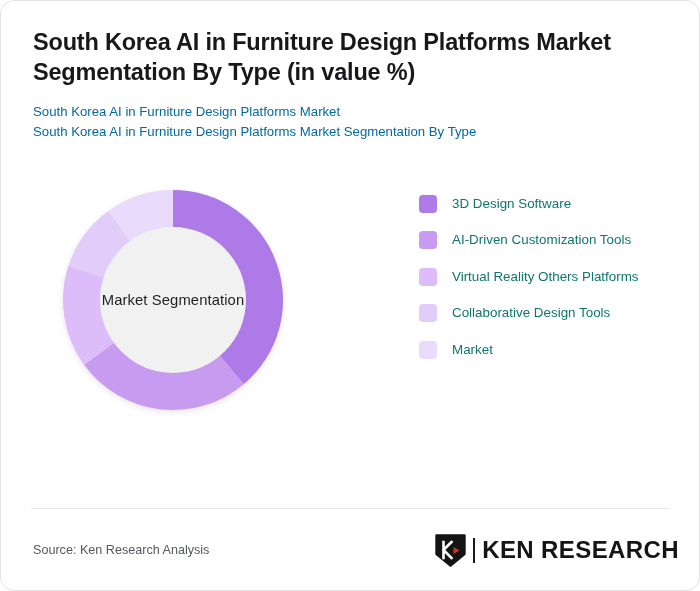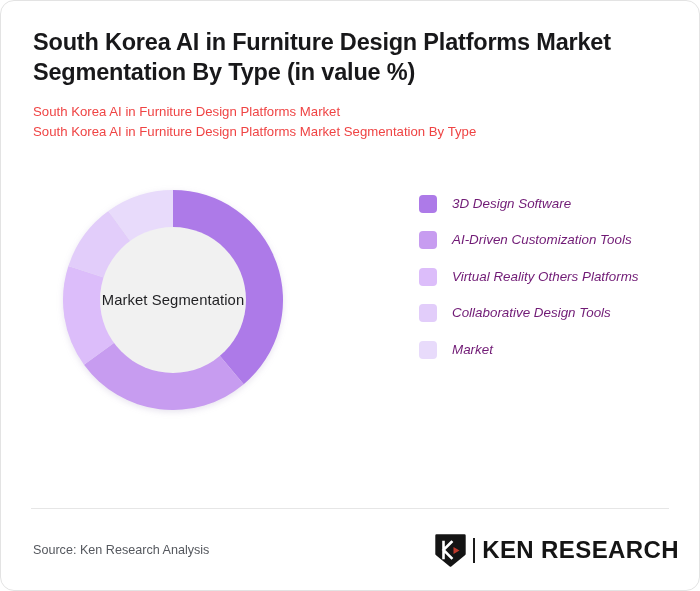--- a/index.html
+++ b/index.html
@@ -32,21 +32,21 @@
     color: #18181a;
     letter-spacing: -0.2px;
     max-width: 630px;
   }
   .subtitles {
     margin-top: 14px;
   }
   .subtitle {
     font-size: 13.2px;
     line-height: 1.53;
-    color: #ef4444;
+    color: #0369a1;
   }
 
   
   .body {
     position: relative;
     height: 330px;
   }
 
   
   .donut-wrap {
@@ -96,22 +96,21 @@
     flex: 0 0 auto;
     width: 18px;
     height: 18px;
     border-radius: 4px;
     margin-right: 15px;
     margin-top: 1px;
   }
   .legend-label {
     font-size: 13.4px;
     line-height: 1.45;
-    color: #701a75;
-    font-style: italic;
+    color: #0f766e;
   }
 
   
   .divider {
     position: absolute;
     left: 30px;
     right: 30px;
     bottom: 81px;
     height: 1px;
     background: #e6e6e6;

